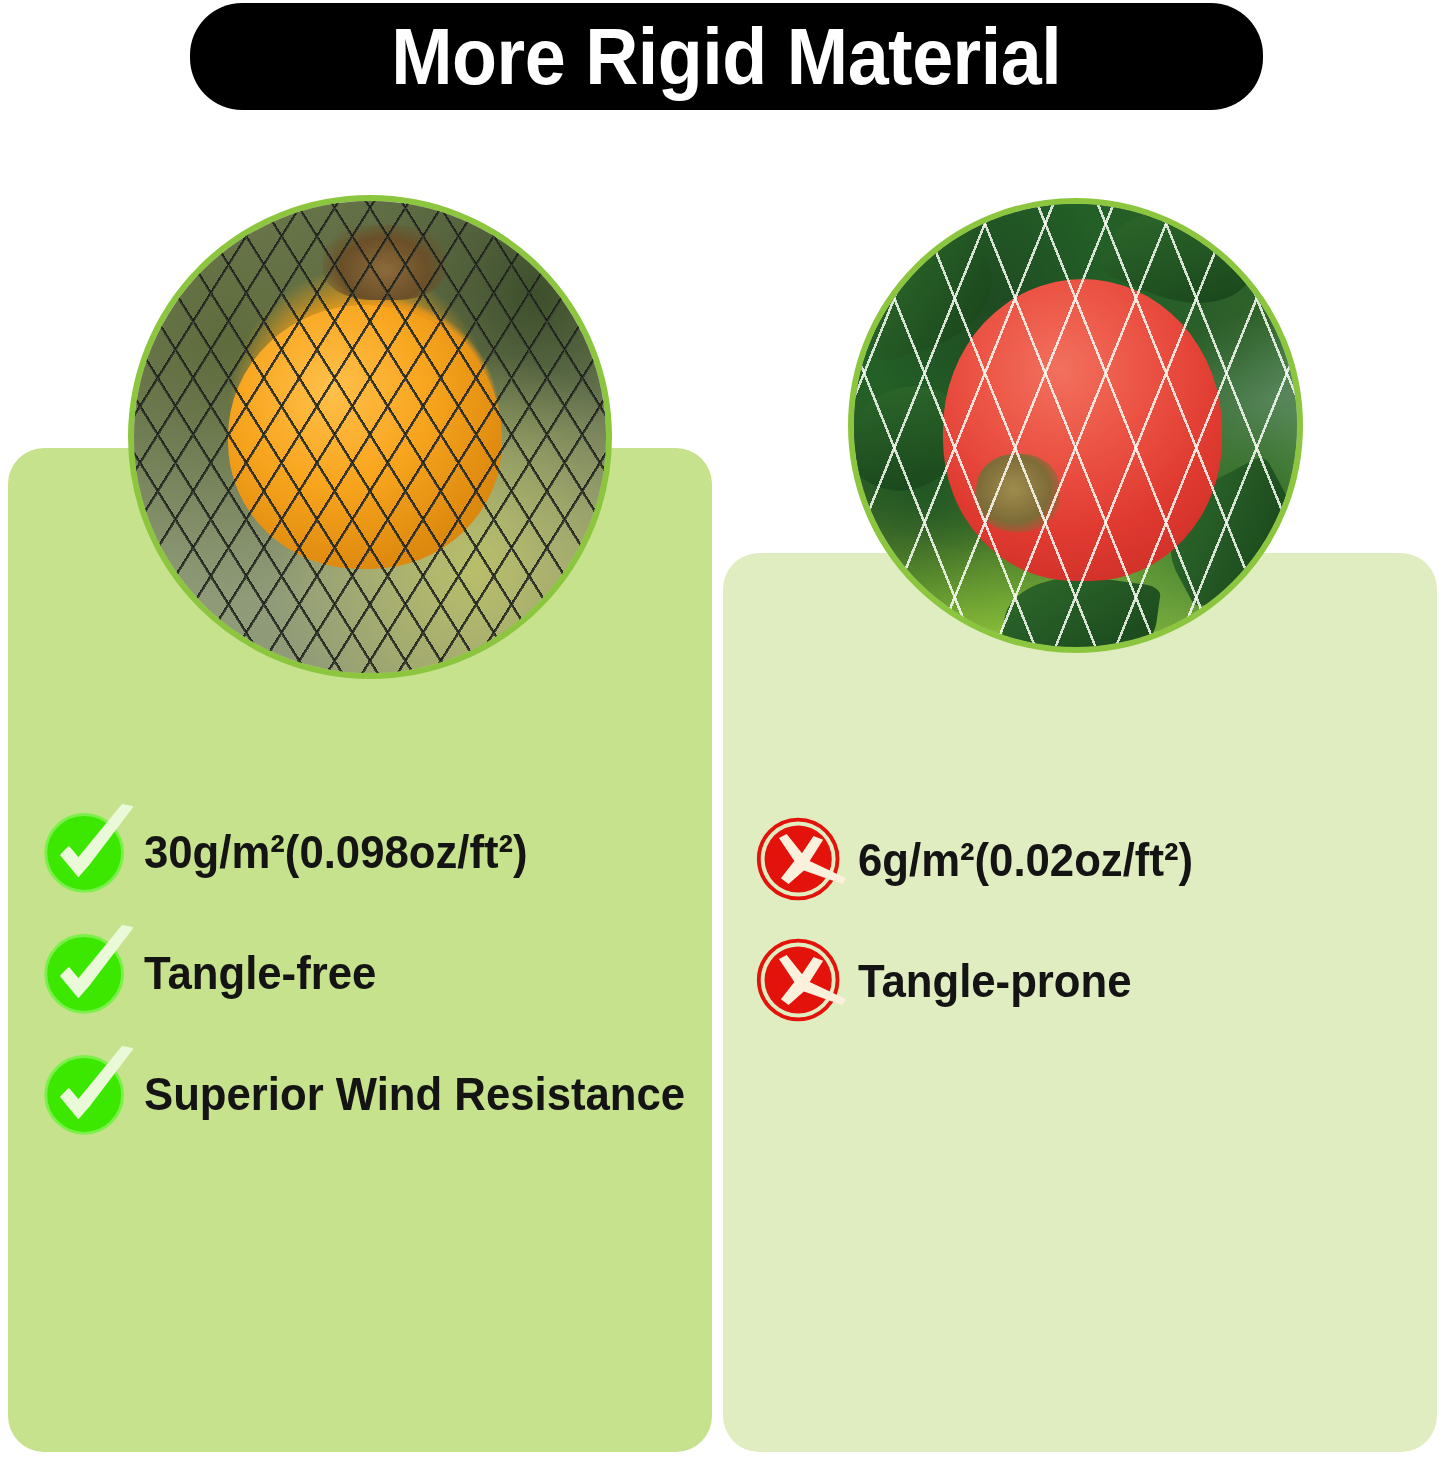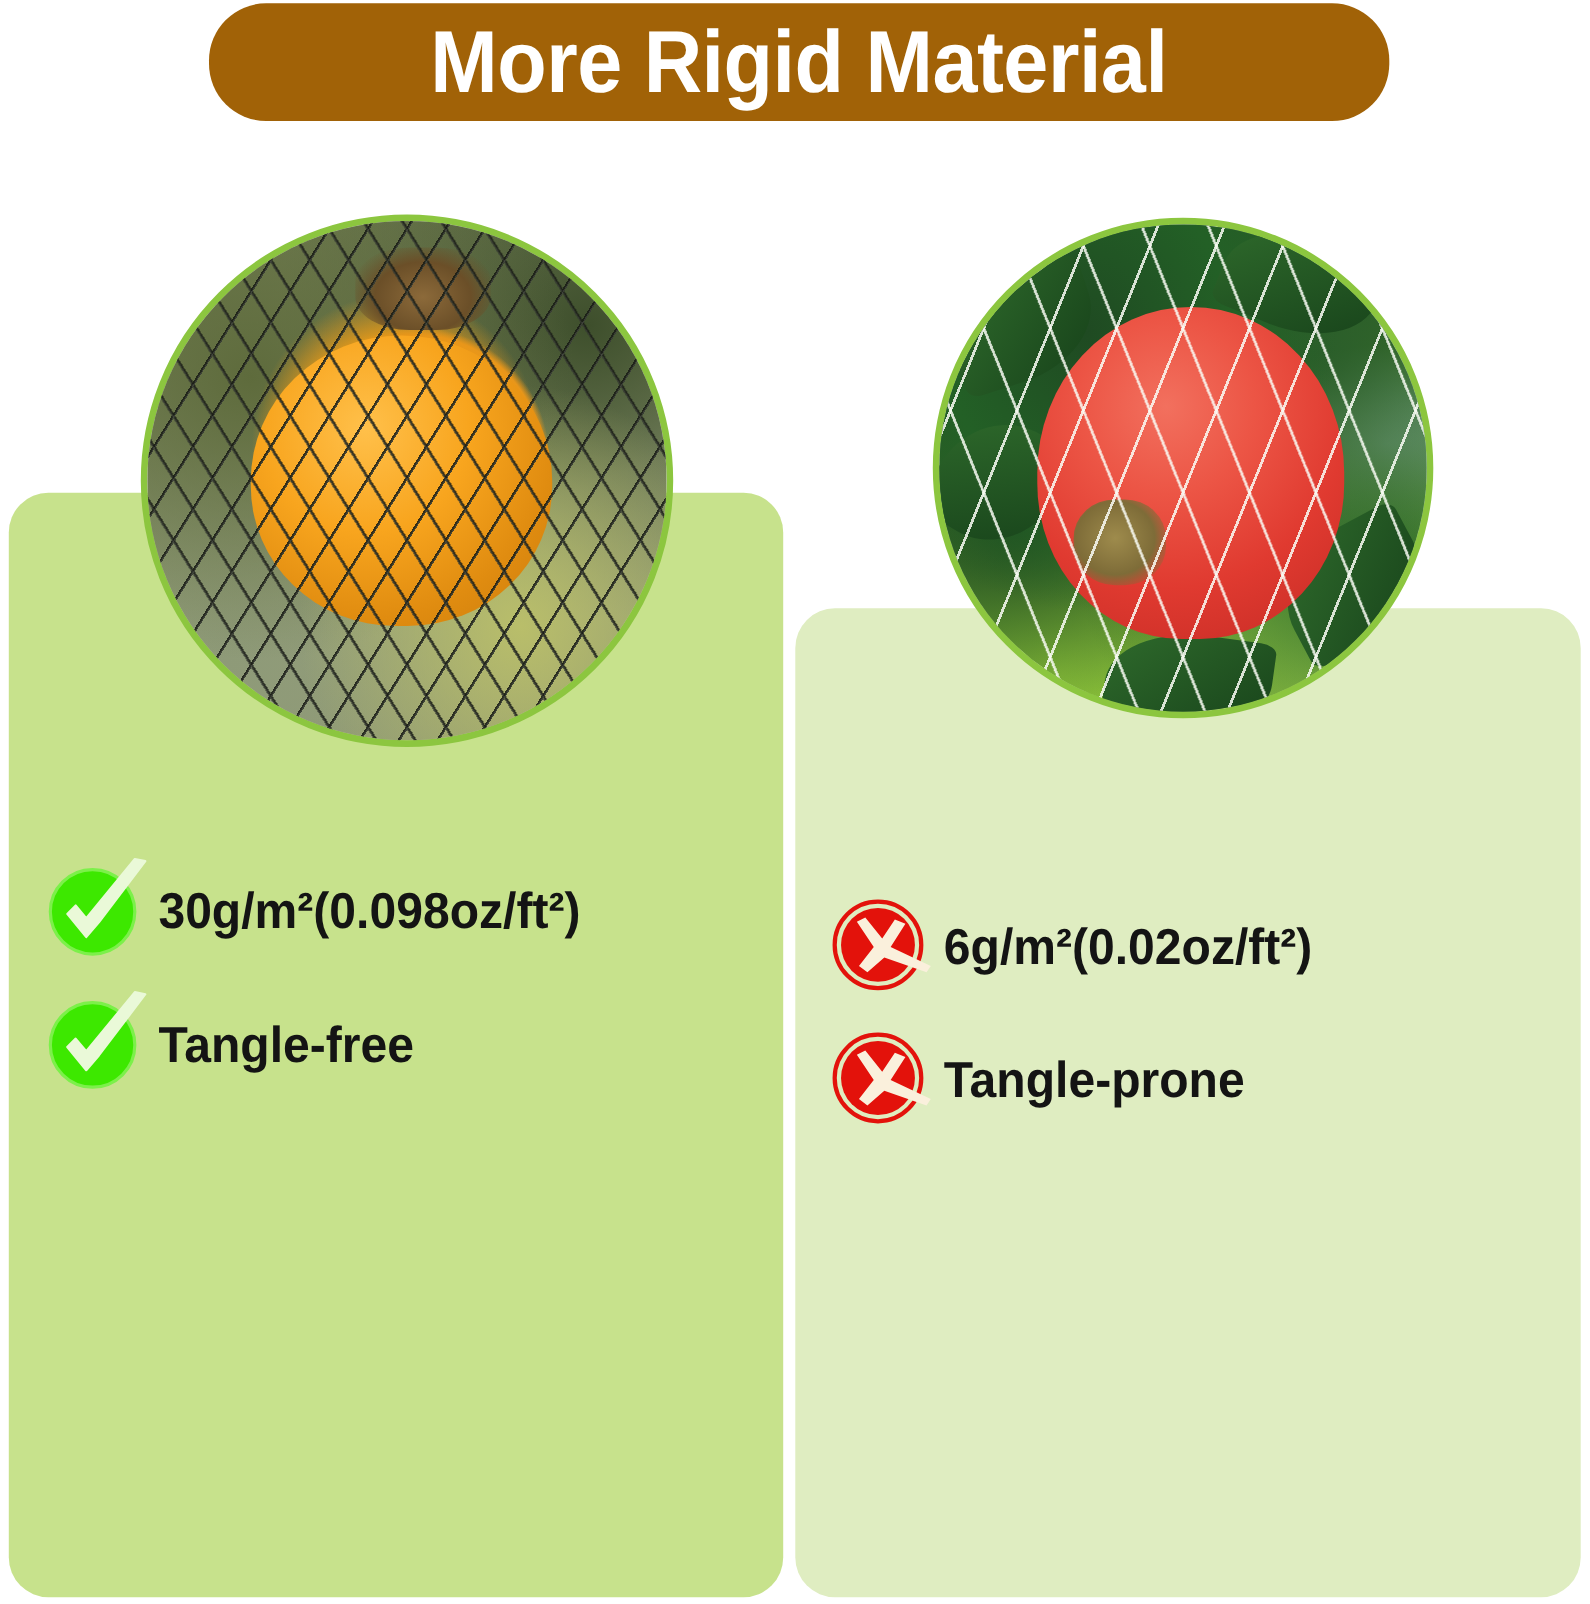--- a/index.html
+++ b/index.html
@@ -7,21 +7,21 @@
     width:1445px;height:1458px;
     background:#ffffff;
     font-family:"Liberation Sans", sans-serif;
     overflow:hidden;
     position:relative;
   }
 
   
   .title-banner{
     position:absolute;left:190px;top:3px;width:1073px;height:107px;
-    background:#a16207;border-radius:52px;
+    background:#000000;border-radius:52px;
     display:flex;align-items:center;justify-content:center;
   }
   .title-text{
     color:#ffffff;
     font-size:80px;
     font-weight:bold;
     letter-spacing:-0.5px;
     transform:scaleX(0.92);
     white-space:nowrap;
     line-height:1;
@@ -116,21 +116,21 @@
   
   .net-light{
     position:absolute;inset:-10%;
     background:
       repeating-linear-gradient(68deg, rgba(250,252,245,0.85) 0px, rgba(250,252,245,0.85) 2.5px, rgba(0,0,0,0) 2.5px, rgba(0,0,0,0) 56px),
       repeating-linear-gradient(-68deg, rgba(250,252,245,0.85) 0px, rgba(250,252,245,0.85) 2.5px, rgba(0,0,0,0) 2.5px, rgba(0,0,0,0) 56px);
   }
 
   
   .list{position:absolute;}
-  .list-left{left:44px;top:780px;width:670px;}
+  .list-left{left:44px;top:804px;width:670px;}
   .list-right{left:758px;top:812px;width:680px;}
 
   .row{display:flex;align-items:center;height:96px;margin-bottom:25px;}
   .icon-wrap{width:86px;height:86px;flex:0 0 86px;position:relative;}
   .row-label{
     margin-left:14px;
     font-size:46px;
     font-weight:bold;
     color:#141414;
     white-space:nowrap;
@@ -192,20 +192,30 @@
       <svg width="96" height="96" viewBox="0 0 100 100">
         <circle cx="46" cy="52" r="40" fill="#3DE800"></circle>
         <circle cx="46" cy="52" r="40" fill="none" stroke="#7CF04A" stroke-width="3"></circle>
         <path d="M22 54 L40 76 L52 62 L96 4 L86 2 L40 58 L30 46 Z" fill="#EAF9D8" stroke="#EAF9D8" stroke-width="2" stroke-linejoin="round"></path>
       </svg>
     </span>
     <span class="row-label">Tangle-free</span>
   </div>
 
 
+  <div class="row">
+    <span class="icon-wrap">
+      <svg width="96" height="96" viewBox="0 0 100 100">
+        <circle cx="46" cy="52" r="40" fill="#3DE800"></circle>
+        <circle cx="46" cy="52" r="40" fill="none" stroke="#7CF04A" stroke-width="3"></circle>
+        <path d="M22 54 L40 76 L52 62 L96 4 L86 2 L40 58 L30 46 Z" fill="#EAF9D8" stroke="#EAF9D8" stroke-width="2" stroke-linejoin="round"></path>
+      </svg>
+    </span>
+    <span class="row-label">Superior Wind Resistance</span>
+  </div>
 
 </div>
 
 <div class="list list-right">
 
   <div class="row">
     <span class="icon-wrap">
       <svg width="96" height="96" viewBox="0 0 100 100">
         <circle cx="46" cy="50" r="41" fill="none" stroke="#E3120B" stroke-width="4"></circle>
         <circle cx="46" cy="50" r="35" fill="#E3120B"></circle>

